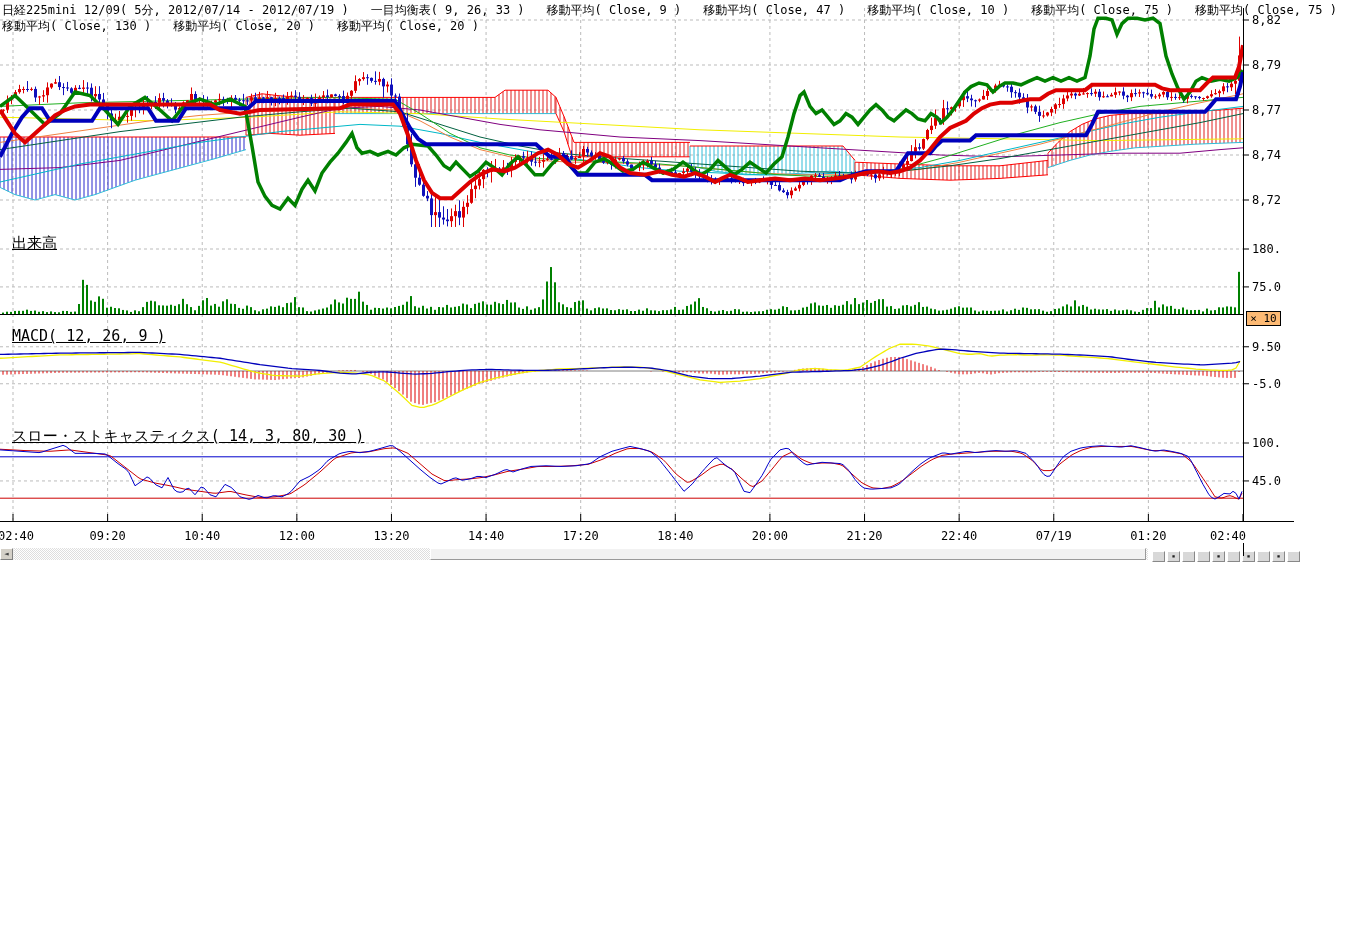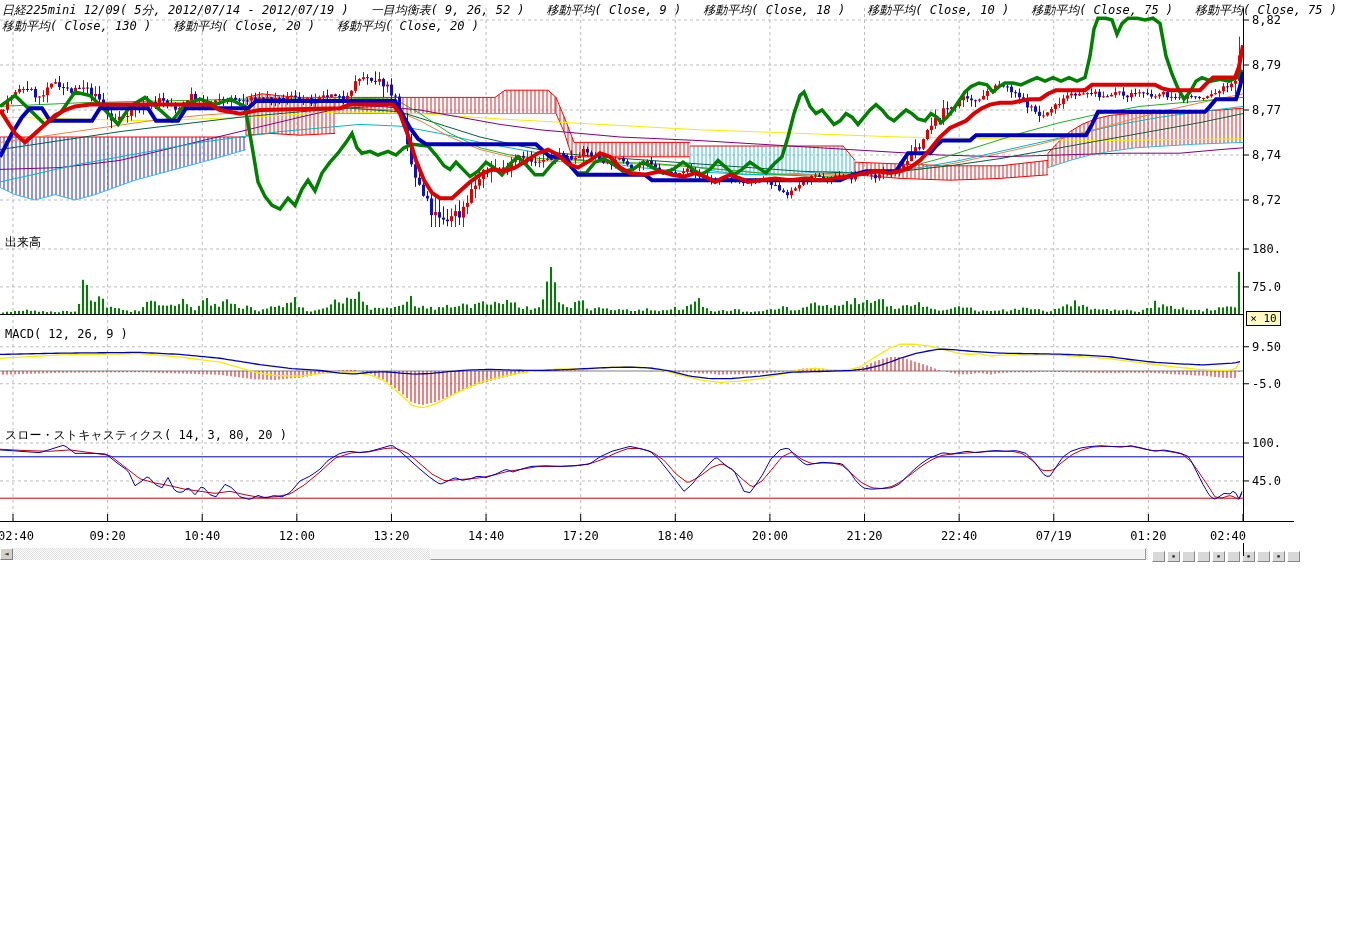--- a/index.html
+++ b/index.html
@@ -1,45 +1,45 @@
 <!DOCTYPE html>
 <html><head>
 <meta charset="utf-8">
 <style>
   html,body{margin:0;padding:0;background:#fff;}
   .app{position:relative;width:1366px;height:934px;overflow:hidden;background:#fff;
        font-family:"DejaVu Sans Mono","Liberation Mono",monospace;color:#000;}
   .hdr{position:absolute;left:2px;top:3px;font-size:12px;line-height:14px;white-space:nowrap;}
   .hdr2{top:19px;}
-  .hdr span{margin-right:22px;font-style:italic;}
-  .panel-label{position:absolute;left:5px;font-size:12px;white-space:nowrap;background:transparent;}
+  .hdr span{margin-right:22px;}
+  .panel-label{position:absolute;left:12px;font-size:15px;white-space:nowrap;background:transparent;text-decoration:underline;}
   #chartsvg{position:absolute;left:0;top:0;}
   .multbox{position:absolute;left:1246px;top:311px;width:33px;height:13px;border:1px solid #000;
-           background:#fef9c3;font-size:11px;line-height:13px;text-align:center;}
+           background:#fdba74;font-size:11px;line-height:13px;text-align:center;}
   .scrollbar{position:absolute;left:0;top:548px;width:1148px;height:12px;background:#f0f0f0;}
   .sb-btn{position:absolute;left:0;top:0;width:13px;height:12px;background:#d4d0c8;
           border:1px solid #808080;border-top-color:#fff;border-left-color:#fff;box-sizing:border-box;
           font-size:7px;line-height:10px;text-align:center;color:#404040;}
   .sb-track{position:absolute;left:14px;top:0;width:1134px;height:12px;
             background:repeating-conic-gradient(#ffffff 0% 25%, #dedede 0% 50%) 0 0/2px 2px;}
   .sb-thumb{position:absolute;left:430px;top:0;width:716px;height:12px;background:#f2f2f2;
             border:1px solid #9a9a9a;border-top-color:#fff;border-left-color:#fff;box-sizing:border-box;}
   .btnrow{position:absolute;left:1152px;top:551px;height:11px;display:flex;}
   .tb{width:13px;height:11px;margin-right:2px;background:#d8d8d8;border:1px solid #888;
       border-top-color:#fff;border-left-color:#fff;box-sizing:border-box;font-size:6px;
       line-height:8px;text-align:center;color:#222;overflow:hidden;}
   .axis-tail{position:absolute;left:1243px;top:543px;width:1px;height:13px;background:#000;}
 </style>
 </head>
 <body>
 
 <div class="app">
 
   <div class="hdr">
-    <span>日経225mini 12/09( 5分, 2012/07/14 - 2012/07/19 )</span><span>一目均衡表( 9, 26, 52 )</span><span>移動平均( Close, 9 )</span><span>移動平均( Close, 18 )</span><span>移動平均( Close, 10 )</span><span>移動平均( Close, 75 )</span><span>移動平均( Close, 75 )</span>
+    <span>日経225mini 12/09( 5分, 2012/07/14 - 2012/07/19 )</span><span>一目均衡表( 9, 26, 33 )</span><span>移動平均( Close, 9 )</span><span>移動平均( Close, 47 )</span><span>移動平均( Close, 10 )</span><span>移動平均( Close, 75 )</span><span>移動平均( Close, 75 )</span>
   </div>
   <div class="hdr hdr2">
     <span>移動平均( Close, 130 )</span><span>移動平均( Close, 20 )</span><span>移動平均( Close, 20 )</span>
   </div>
 
   <svg id="chartsvg" width="1366" height="570" viewBox="0 0 1366 570">
     <defs>
       <clipPath id="clipPrice">
           <rect x="0" y="8" width="1243" height="221"></rect>
         </clipPath>
@@ -1706,21 +1706,21 @@
         <text x="1053.7649999999999" y="540" text-anchor="middle" font-size="12" font-family="DejaVu Sans Mono, Liberation Mono, monospace" fill="#000">07/19</text>
         <line x1="1148.3799999999999" y1="514" x2="1148.3799999999999" y2="521" stroke="#000000" stroke-width="1"></line>
         <text x="1148.3799999999999" y="540" text-anchor="middle" font-size="12" font-family="DejaVu Sans Mono, Liberation Mono, monospace" fill="#000">01:20</text>
         <line x1="1242.995" y1="514" x2="1242.995" y2="521" stroke="#000000" stroke-width="1"></line>
         <text x="1228" y="540" text-anchor="middle" font-size="12" font-family="DejaVu Sans Mono, Liberation Mono, monospace" fill="#000">02:40</text>
       </g>
   </svg>
 
   <div class="panel-label" style="top:234px">出来高</div>
   <div class="panel-label" style="top:327px">MACD( 12, 26, 9 )</div>
-  <div class="panel-label" style="top:427px">スロー・ストキャスティクス( 14, 3, 80, 20 )</div>
+  <div class="panel-label" style="top:427px">スロー・ストキャスティクス( 14, 3, 80, 30 )</div>
 
   <div class="multbox">
     <span>× 10</span>
   </div>
 
   <div class="scrollbar">
     <div class="sb-btn">◄</div>
     <div class="sb-track"></div>
     <div class="sb-thumb"></div>
   </div>

